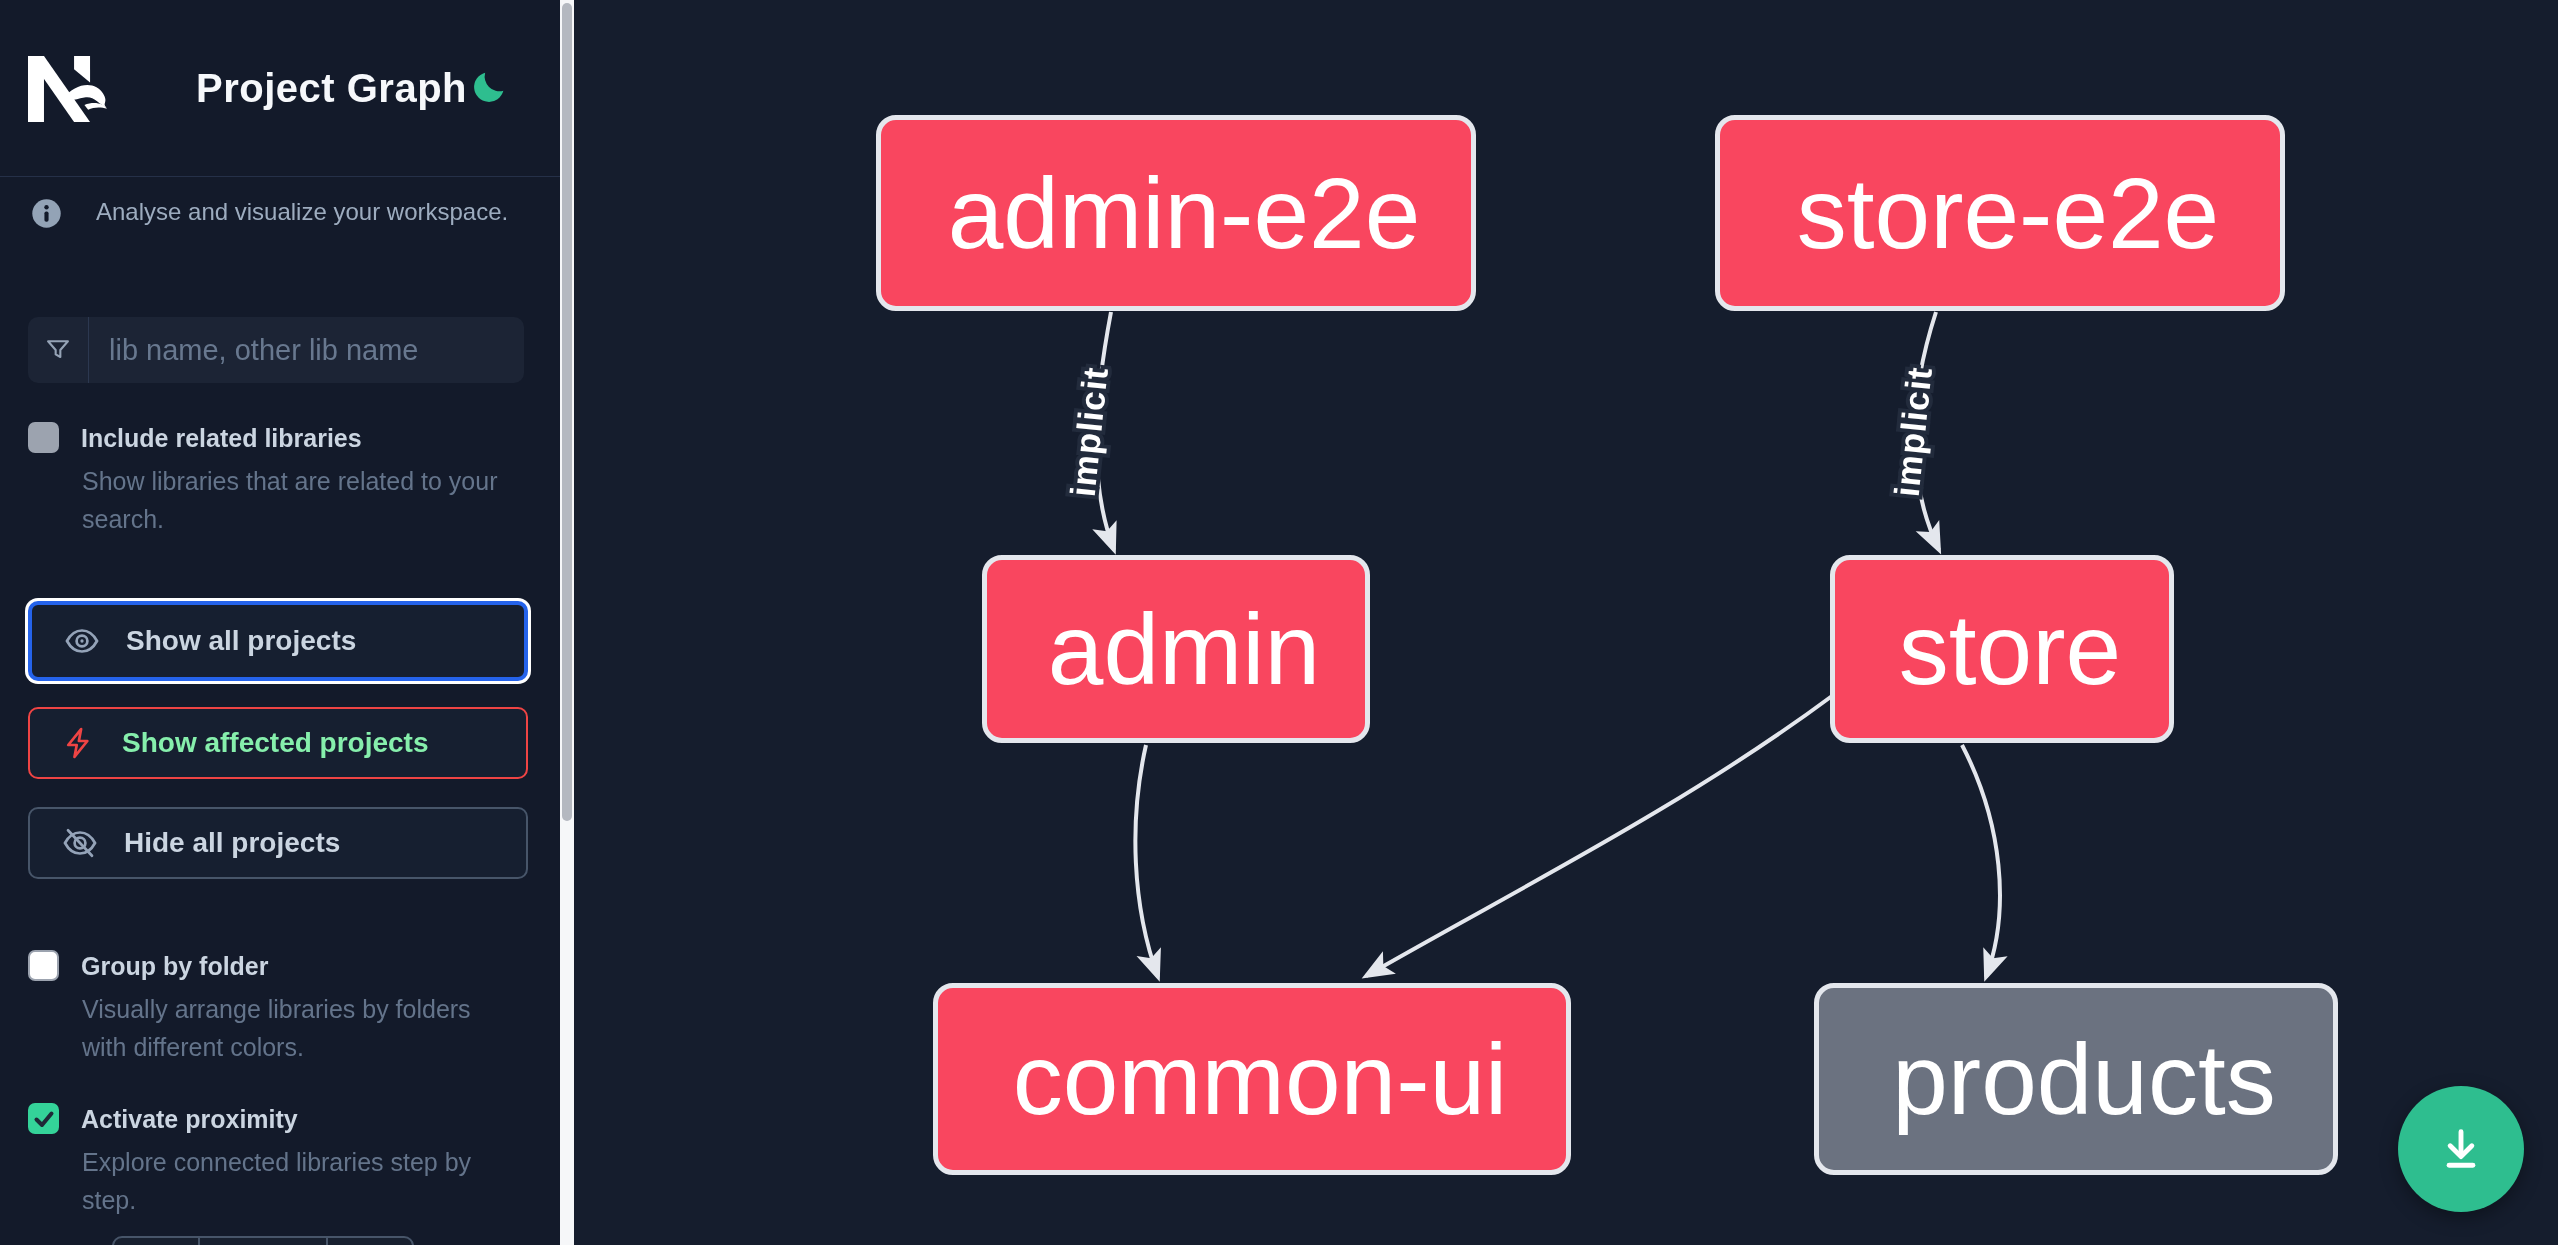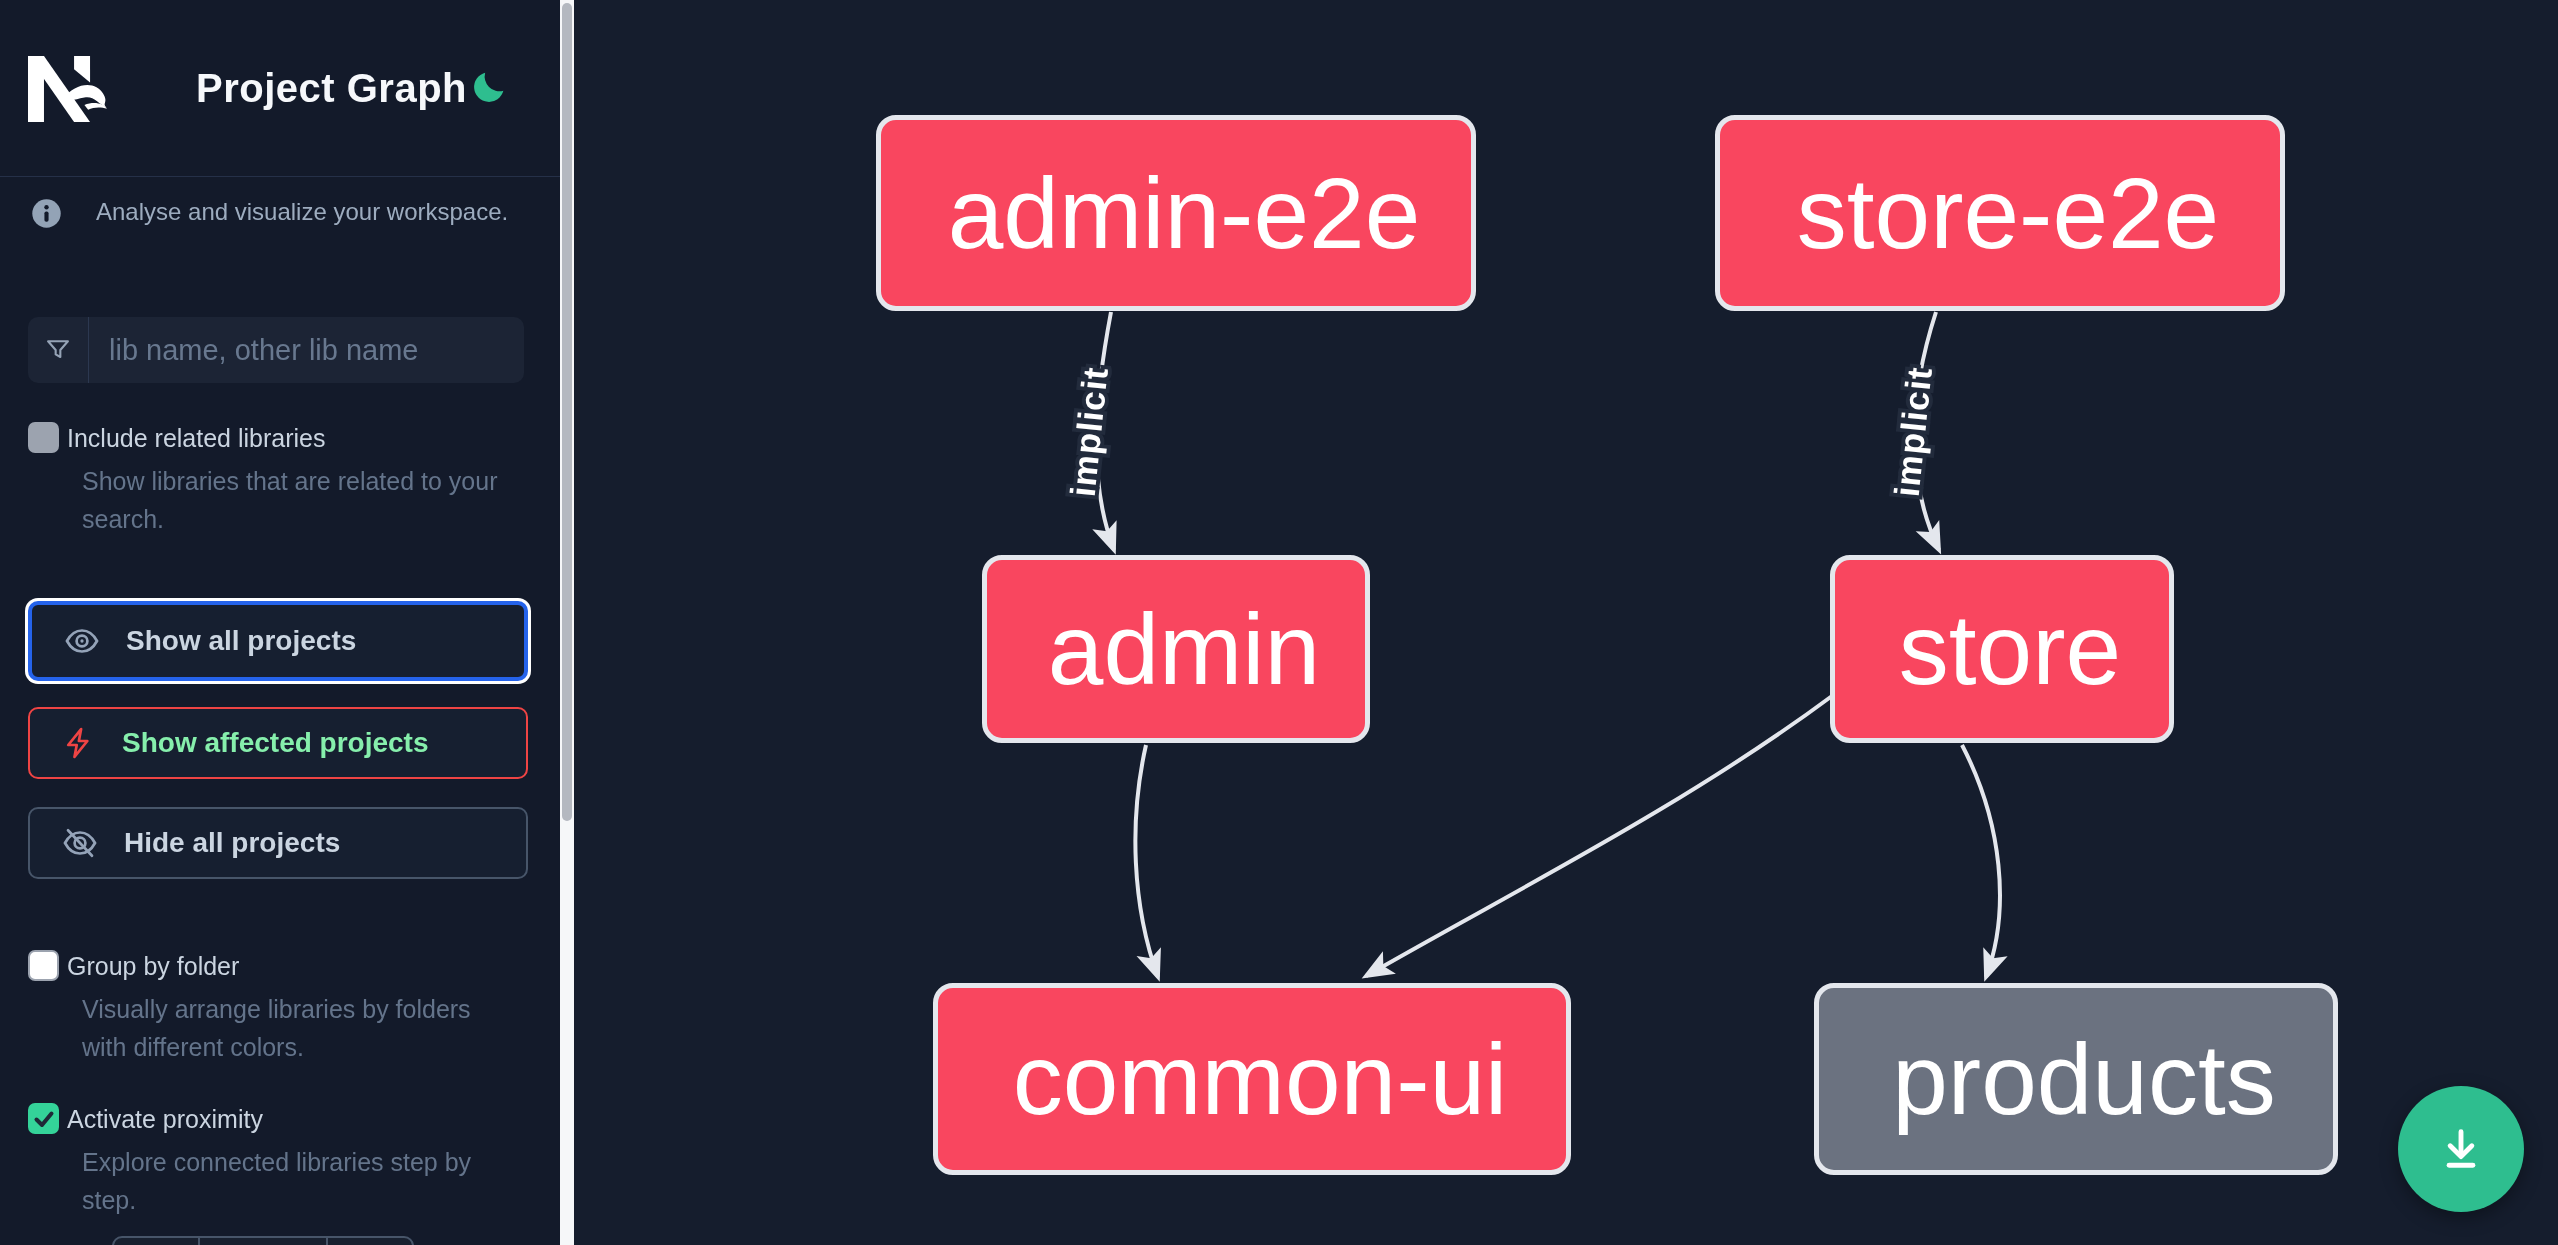--- a/index.html
+++ b/index.html
@@ -42,21 +42,21 @@
   }
   .search-input::placeholder{color:#68788f;opacity:1;}
   .toggle-row{position:absolute;left:28px;width:500px;}
   .toggle-row .cbx{
     position:absolute;left:0;top:0;width:31px;height:31px;border-radius:7px;cursor:pointer;
   }
   .cbx.gray{background:#9ca3af;}
   .cbx.white{background:#ffffff;border:2px solid #9ca3af;box-sizing:border-box;}
   .cbx.green{background:#34d399;display:flex;align-items:center;justify-content:center;}
   .toggle-row .lbl{
-    position:absolute;left:39px;top:2px;font-size:25px;font-weight:400;color:#cbd5e1;white-space:nowrap;
+    position:absolute;left:53px;top:2px;font-size:25px;font-weight:700;color:#cbd5e1;white-space:nowrap;
   }
   .toggle-row .desc{
     position:absolute;left:54px;top:40px;font-size:25px;font-weight:400;color:#64748b;
     line-height:38px;width:430px;
   }
   #toggle-related{top:422px;height:130px;}
   #toggle-group{top:950px;height:130px;}
   #toggle-proximity{top:1103px;height:140px;}
   .action-btn{
     position:absolute;left:28px;width:500px;height:72px;border-radius:10px;

